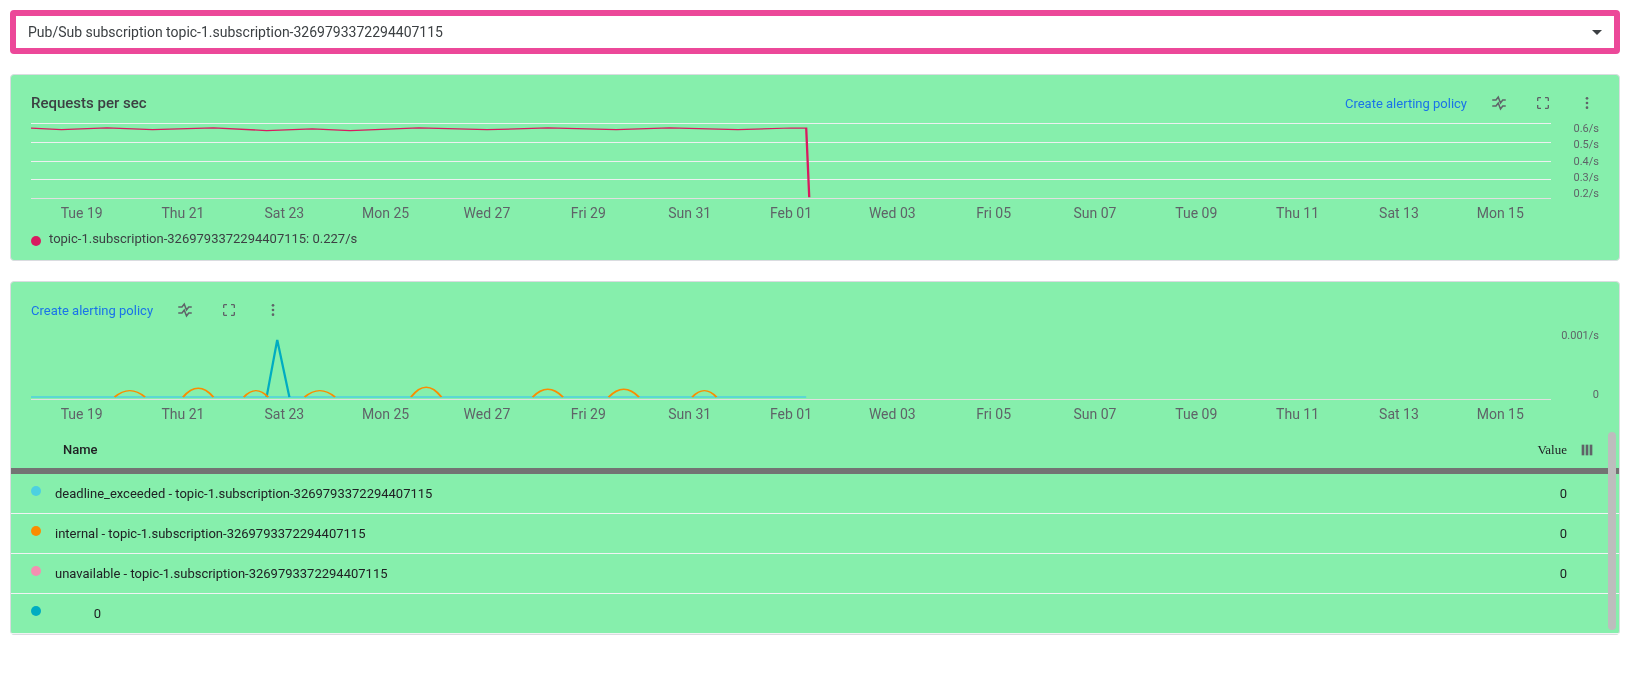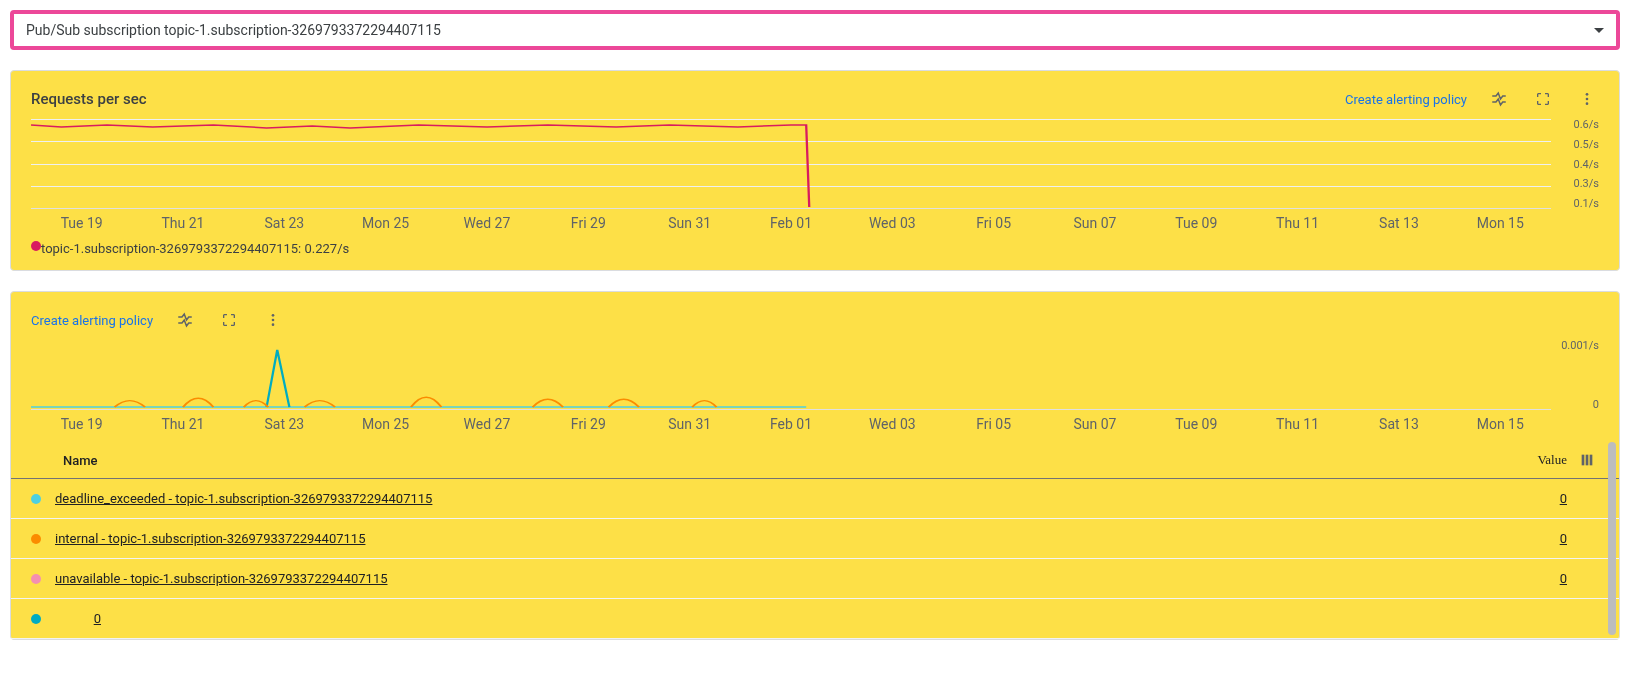--- a/index.html
+++ b/index.html
@@ -7,38 +7,38 @@
     font-family: Roboto, "Helvetica Neue", Arial, sans-serif;
     font-size: 13px;
     color: #202124;
     background: #fff;
     padding: 10px;
   }
   .dropdown {
     display: flex;
     align-items: center;
     justify-content: space-between;
-    border: 4px solid #ec4899;
+    border: 6px solid #ec4899;
     border-radius: 4px;
     padding: 8px 12px;
     margin-bottom: 20px;
     cursor: pointer;
   }
   .dropdown-text { font-size: 14px; color: #3c4043; }
   .dropdown-caret {
     width: 0; height: 0;
     border-left: 5px solid transparent;
     border-right: 5px solid transparent;
     border-top: 5px solid #3c4043;
   }
   .card {
     border: 1px solid #dadce0;
     border-radius: 4px;
     margin-bottom: 20px;
-    background: #fde047;
+    background: #86efac;
     position: relative;
   }
   .card-header {
     display: flex;
     align-items: center;
     justify-content: space-between;
     padding: 16px 20px 8px 20px;
   }
   .card-title {
     font-size: 15px;
@@ -64,21 +64,21 @@
   .icon-btn {
     width: 24px; height: 24px;
     display: flex; align-items: center; justify-content: center;
     cursor: pointer; color: #5f6368;
   }
   .chart-body { padding: 0 20px 10px 20px; }
   .chart-area {
     position: relative;
     display: flex;
     align-items: stretch;
-    height: 90px;
+    height: 76px;
   }
   .chart-plot {
     flex: 1;
     position: relative;
     border-bottom: 1px solid #e0e0e0;
   }
   .grid-line {
     position: absolute; left: 0; right: 0;
     border-top: 1px solid #eef0f1;
   }
@@ -99,45 +99,44 @@
   .x-tick {
     flex: 1;
     font-size: 14px;
     color: #5f6368;
     text-align: center;
   }
   .series-line {
     position: absolute; left: 0; top: 0; width: 100%; height: 100%;
   }
   .legend-row {
-    display: flex; align-items: flex-start; 
+    display: flex; align-items: flex-end; gap: 8px;
     padding: 10px 0 4px 0;
   }
   .dot { width: 10px; height: 10px; border-radius: 50%; flex-shrink: 0; }
   .legend-text { font-size: 13px; color: #3c4043; }
   .table-wrap { position: relative; }
   .tbl-header {
-    display: flex; align-items: center;
+    display: flex; align-items: flex-start;
     padding: 10px 20px;
-    border-bottom: 1px solid #737373;
+    border-bottom: 6px solid #737373;
     font-weight: 500;
     font-size: 13px;
   }
   .tbl-header .col-name { margin-left: 32px; flex: 1; }
   .tbl-header .col-value { width: 60px; text-align: right; font-family: Liberation Serif, serif; }
   .col-settings {
     width: 24px; display: flex; align-items: center; justify-content: center;
     color: #5f6368; cursor: pointer; margin-left: 8px;
   }
   .tbl-row {
-    display: flex; align-items: center;
+    display: flex; align-items: flex-start;
     padding: 12px 20px;
     border-bottom: 1px solid #f1f3f4;
     font-size: 13px;
-    text-decoration: underline;
   }
   .tbl-row:last-child { border-bottom: none; }
   .tbl-row .col-name { margin-left: 14px; flex: 1; }
   .tbl-row .col-value { width: 60px; text-align: right; margin-right: 32px; }
   .scrollbar {
     position: absolute; right: 3px; top: 0; bottom: 4px; width: 8px;
     background: #bdbdbd; border-radius: 4px;
   }
   .chart2-area { height: 70px; }
 </style>
@@ -183,21 +182,21 @@
         <div class="grid-line" style="top:75%"></div>
         <svg class="series-line" viewBox="0 0 1000 90" preserveAspectRatio="none">
           <path d="M 0 6 L 20 8 L 50 6 L 80 8 L 120 6 L 155 9 L 185 7 L 210 9 L 255 6 L 300 8 L 340 6 L 385 8 L 420 6 L 465 8 L 500 6 L 510 6 L 512 89" stroke="#d81b60" stroke-width="1.5" fill="none"></path>
         </svg>
       </div>
       <div class="y-axis">
         <span class="y-tick">0.6/s</span>
         <span class="y-tick">0.5/s</span>
         <span class="y-tick">0.4/s</span>
         <span class="y-tick">0.3/s</span>
-        <span class="y-tick">0.1/s</span>
+        <span class="y-tick">0.2/s</span>
       </div>
     </div>
     <div class="x-axis">
       <span class="x-tick">Tue 19</span>
       <span class="x-tick">Thu 21</span>
       <span class="x-tick">Sat 23</span>
       <span class="x-tick">Mon 25</span>
       <span class="x-tick">Wed 27</span>
       <span class="x-tick">Fri 29</span>
       <span class="x-tick">Sun 31</span>

